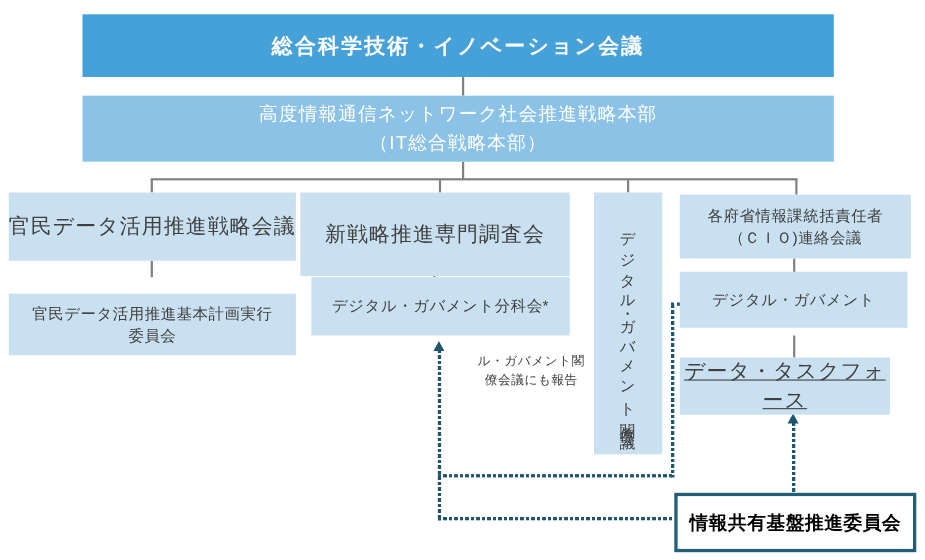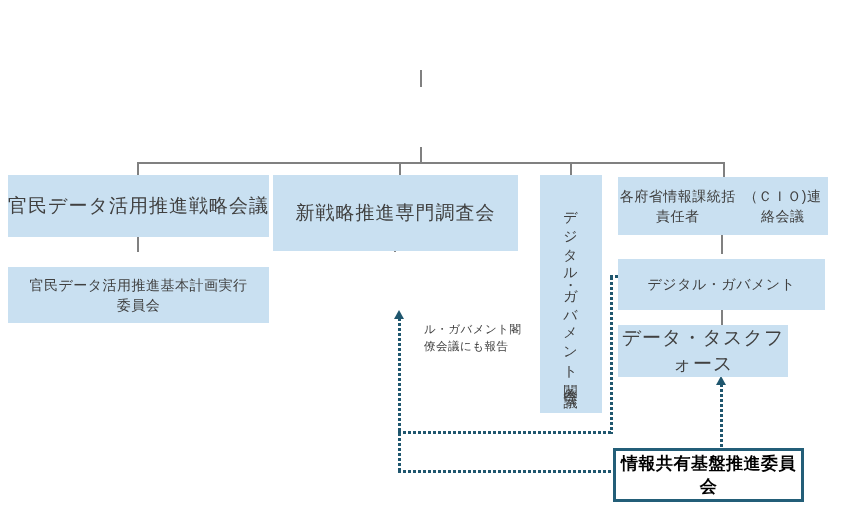--- a/index.html
+++ b/index.html
@@ -16,21 +16,21 @@
   .f14{font-size:14px;line-height:1.45;letter-spacing:0.5px;}
   .vtext{writing-mode:vertical-rl;text-orientation:upright;letter-spacing:3px;font-size:14px;color:#404040;}
   .committee{background:#ffffff;border:3px solid #235E78;color:#000000;font-size:17px;font-weight:bold;letter-spacing:0.5px;}
   .gline{position:absolute;background:#808080;}
   .dot-h{position:absolute;height:3px;background:repeating-linear-gradient(90deg,#1F566E 0 3px,transparent 3px 5px);}
   .dot-v{position:absolute;width:3px;background:repeating-linear-gradient(180deg,#1F566E 0 3px,transparent 3px 5px);}
   .arrow-up{position:absolute;width:0;height:0;border-left:5px solid transparent;
             border-right:5px solid transparent;border-bottom:9px solid #1F566E;}
   .note{position:absolute;left:412px;top:321px;width:130px;font-size:11.5px;
         line-height:1.5;color:#404040;letter-spacing:0.5px;}
-  .note .cont{padding-left:12px;}
+  .note .cont{padding-left:12px;text-align:center;}
 </style>
 </head>
 <body>
 
 <div class="canvas">
 
   <div class="gline" style="left:420px;top:70px;width:2px;height:17px;"></div>
   <div class="gline" style="left:420px;top:147px;width:2px;height:16px;"></div>
   <div class="gline" style="left:137px;top:162px;width:588px;height:2px;"></div>
   <div class="gline" style="left:137px;top:163px;width:2px;height:12px;"></div>
@@ -44,51 +44,61 @@
 
   <div class="dot-v" style="left:398px;top:318px;height:155px;"></div>
   <div class="dot-h" style="left:398px;top:431px;width:215px;"></div>
   <div class="dot-v" style="left:610px;top:277px;height:157px;"></div>
   <div class="dot-h" style="left:610px;top:275px;width:10px;"></div>
   <div class="dot-h" style="left:398px;top:470px;width:215px;"></div>
   <div class="dot-v" style="left:720px;top:384px;height:64px;"></div>
   <div class="arrow-up" style="left:394px;top:310px;"></div>
   <div class="arrow-up" style="left:716px;top:376px;"></div>
 
+  <div class="box hdr1" style="left:75px;top:13px;width:683px;height:57px;">
+    <span>総合科学技術・イノベーション会議</span>
+  </div>
 
+  <div class="box hdr2" style="left:75px;top:87px;width:683px;height:60px;flex-direction:column;">
+    <span>高度情報通信ネットワーク社会推進戦略本部</span>
+    <span>（IT総合戦略本部）</span>
+  </div>
 
   <div class="box pale f15" style="left:8px;top:175px;width:261px;height:62px;">
     <span>官民データ活用推進戦略会議</span>
   </div>
   <div class="box pale f14" style="left:8px;top:252px;width:261px;height:56px;flex-direction:column;margin-top:15px;">
     <span>官民データ活用推進基本計画実行</span>
     <span>委員会</span>
   </div>
 
   <div class="box pale f15" style="left:273px;top:175px;width:245px;height:76px;">
     <span>新戦略推進専門調査会</span>
   </div>
+  <div class="box pale f14" style="left:283px;top:252px;width:235px;height:53px;">
+    <span>デジタル・ガバメント分科会*</span>
+  </div>
 
   <div class="note">
     <div class="cont">ル・ガバメント閣</div>
     <div class="cont">僚会議にも報告</div>
   </div>
 
   <div class="box pale" style="left:540px;top:175px;width:62px;height:238px;">
     <span class="vtext">デジタル・ガバメント閣僚会議</span>
   </div>
 
-  <div class="box pale f14" style="left:618px;top:177px;width:210px;height:58px;flex-direction:row;">
+  <div class="box pale f14" style="left:618px;top:177px;width:210px;height:58px;flex-direction:column;">
     <span>各府省情報課統括責任者</span>
     <span>（ＣＩＯ)連絡会議</span>
   </div>
-  <div class="box pale f14" style="left:618px;top:259px;width:207px;height:51px;flex-direction:row;gap:17px;">
+  <div class="box pale f14" style="left:618px;top:247px;width:207px;height:51px;flex-direction:row;gap:17px;">
     <span>デジタル・ガバメント</span>
   </div>
-  <div class="box pale f15" style="left:618px;top:325px;width:170px;height:52px;">
+  <div class="box pale f15" style="left:618px;top:325px;width:191px;height:52px;text-decoration:underline;">
     <span>データ・タスクフォース</span>
   </div>
 
-  <div class="box committee" style="left:613px;top:448px;width:191px;height:54px;">
+  <div class="box committee" style="left:613px;top:448px;width:220px;height:54px;">
     <span>情報共有基盤推進委員会</span>
   </div>
 
 </div>
 
 </body></html>

